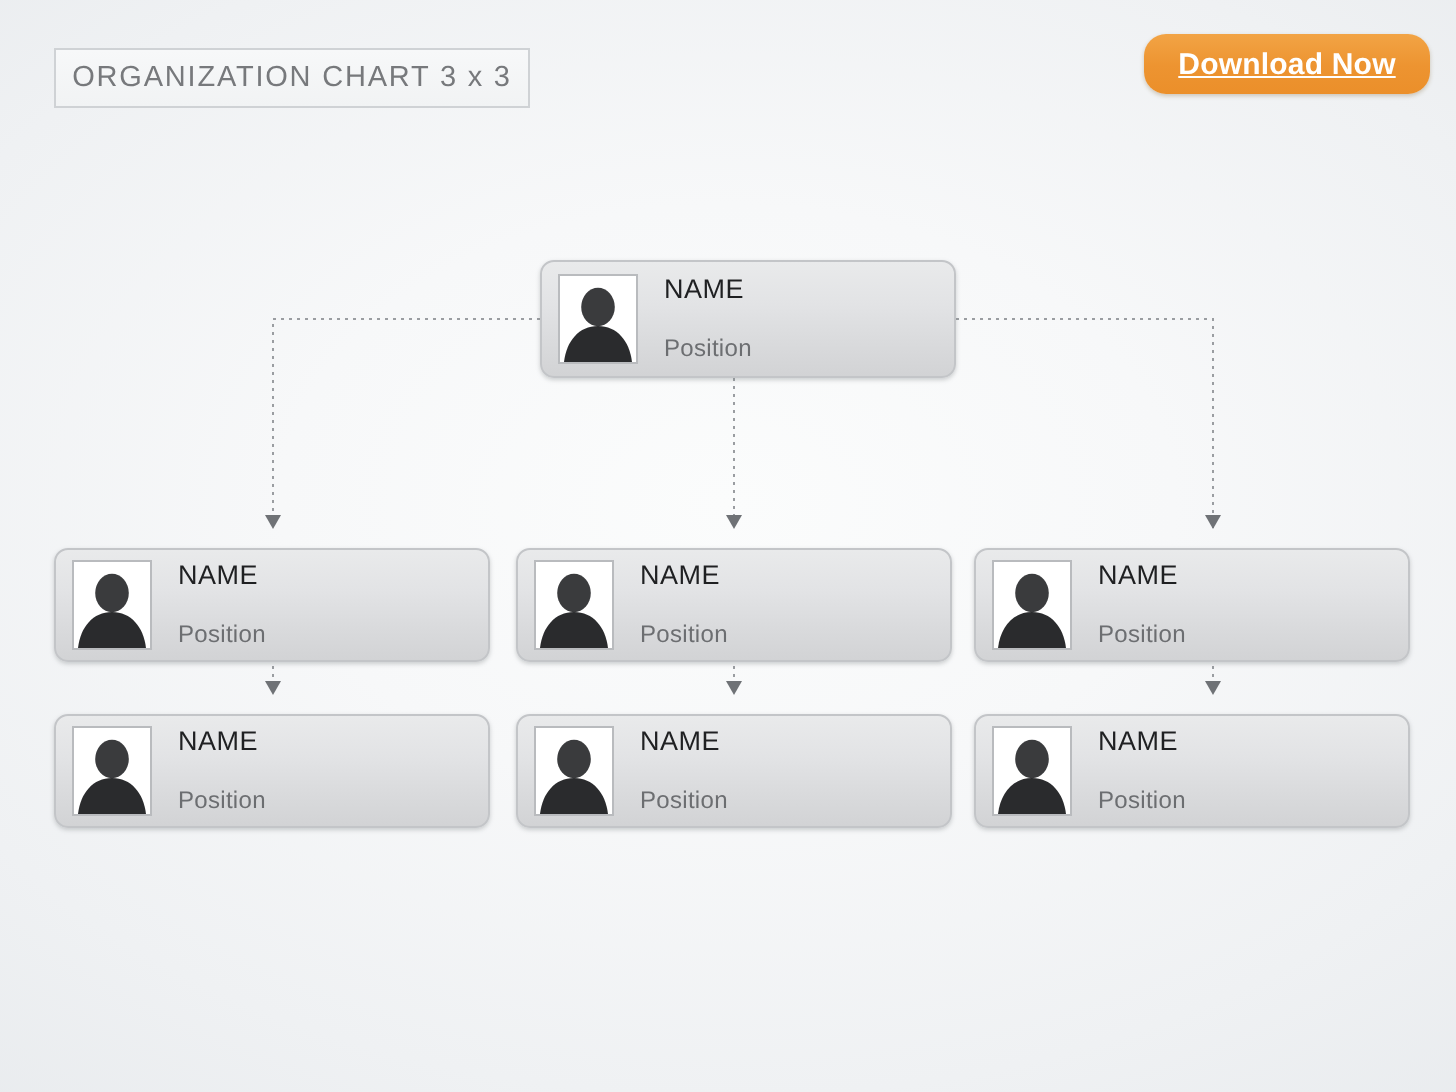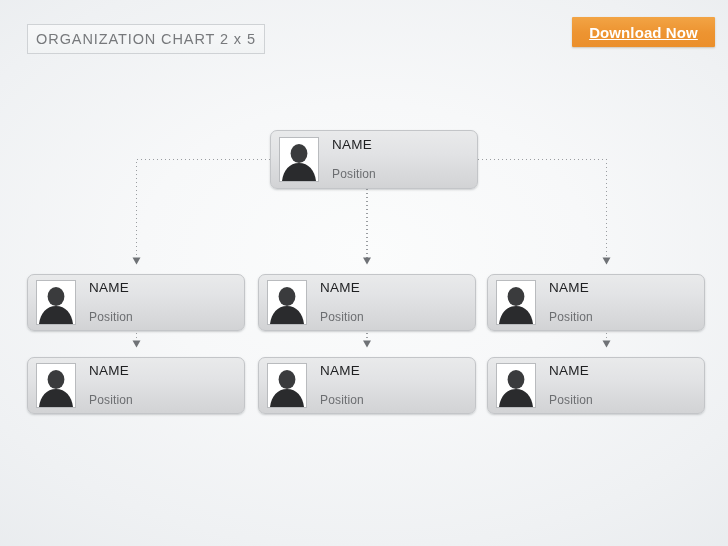--- a/index.html
+++ b/index.html
@@ -46,21 +46,21 @@
   }
 
   
   #download-btn {
     position: absolute;
     left: 572px;
     top: 17px;
     width: 143px;
     height: 30px;
     box-sizing: border-box;
-    border-radius: 1px;
+    border-radius: 11px;
     background: linear-gradient(to bottom, #f2a445 0%, #ed9431 52%, #eb8f2a 100%);
     box-shadow: 0 1px 2px rgba(120,90,40,0.30);
     display: flex;
     align-items: center;
     justify-content: center;
     cursor: pointer;
   }
   #download-label {
     font-size: 15px;
     font-weight: bold;
@@ -136,21 +136,21 @@
     color: #6c6e71;
     letter-spacing: 0.15px;
   }
 </style>
 </head>
 <body>
 
 <div id="slide">
 
   <div id="title-box">
-    <span id="title-text">ORGANIZATION CHART 2 x 5</span>
+    <span id="title-text">ORGANIZATION CHART 3 x 3</span>
   </div>
 
   <div id="download-btn">
     <span id="download-label">Download Now</span>
   </div>
 
   <svg id="connectors" viewBox="0 0 728 546" width="728" height="546">
     <defs>
       <marker id="arrow" markerWidth="9" markerHeight="8" refX="4.5" refY="7" orient="0" markerUnits="userSpaceOnUse">
         <path d="M0.5,0.5 L8.5,0.5 L4.5,7.5 Z" fill="#6f7276"></path>

